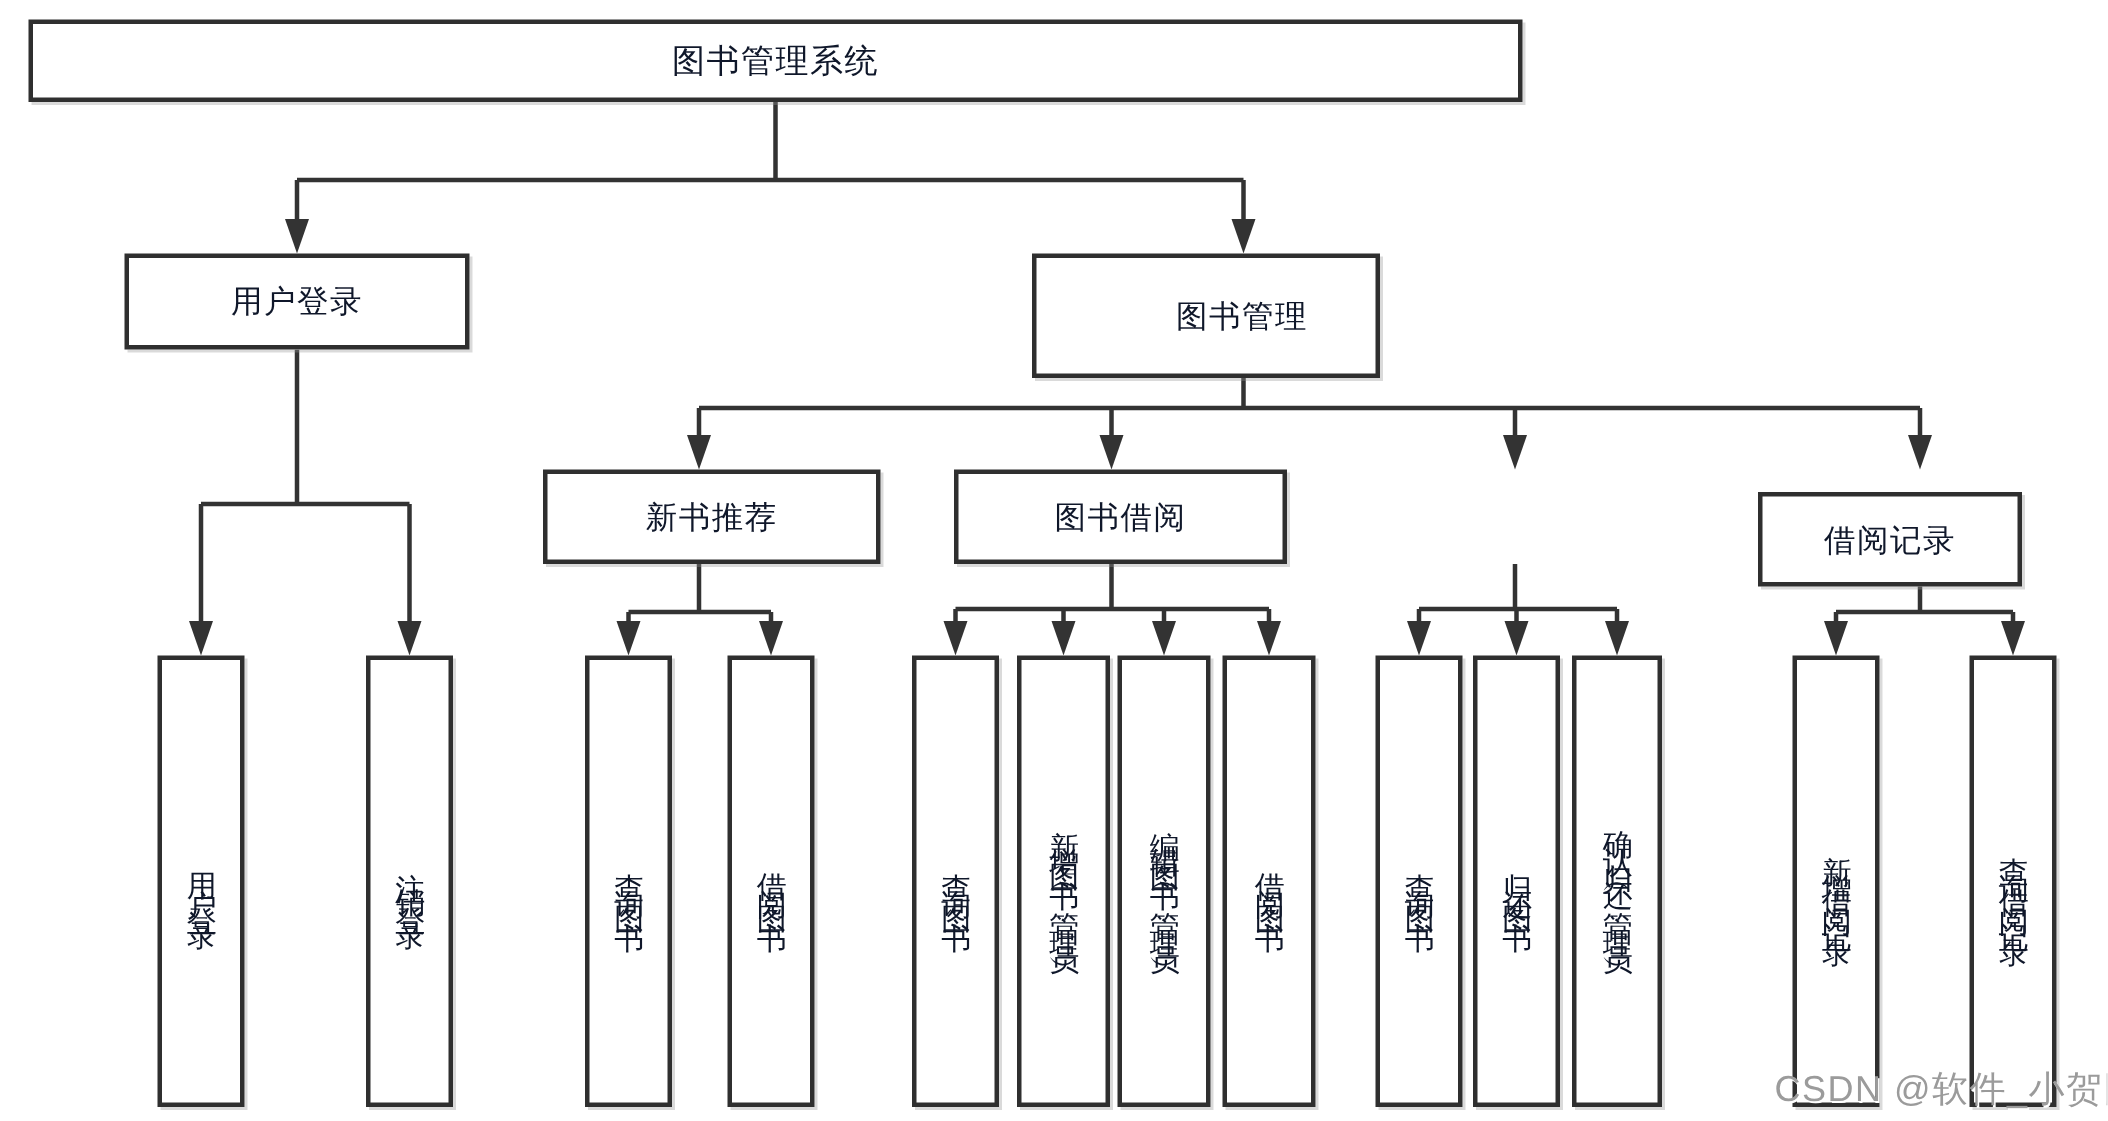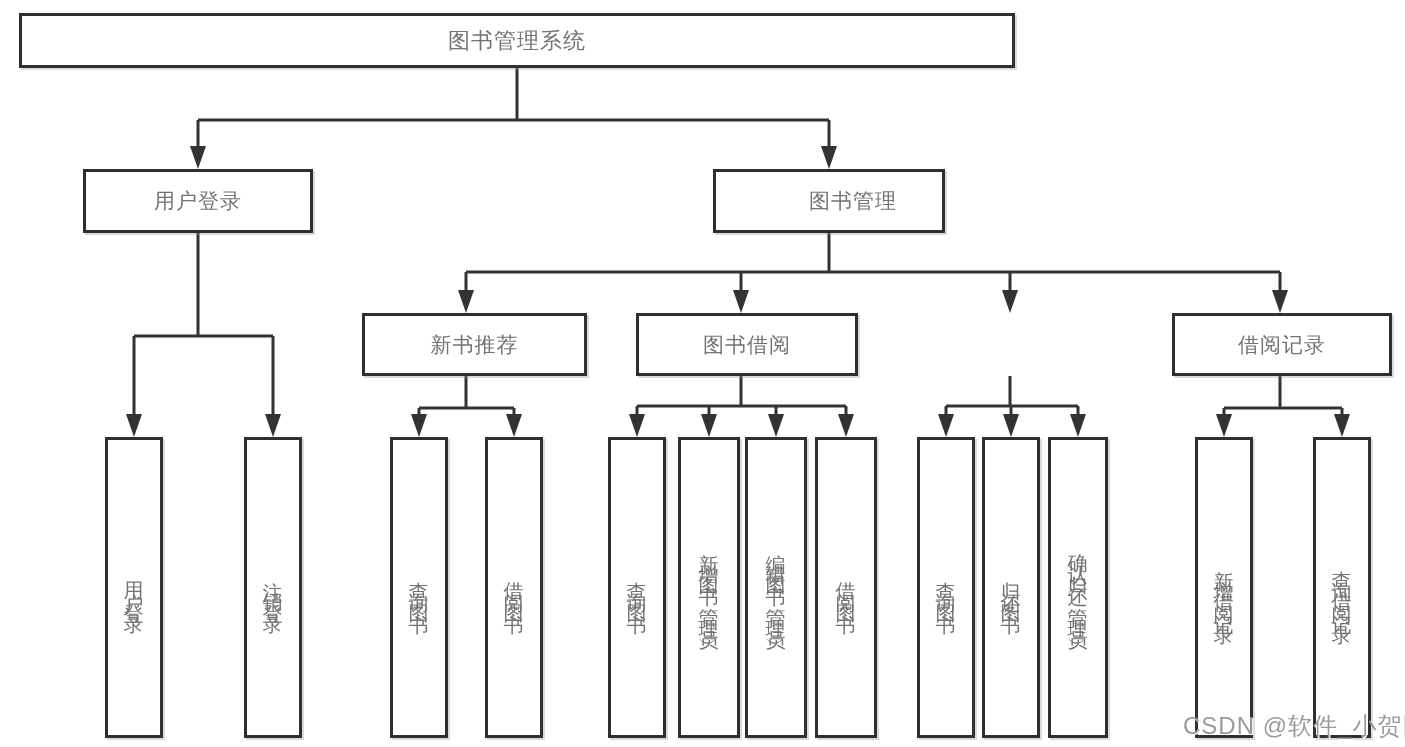--- a/index.html
+++ b/index.html
@@ -19,21 +19,21 @@
   }
   .node {
     position: absolute;
     box-sizing: border-box;
     background: #ffffff;
     border: 3px solid #2f2f2f;
     box-shadow: 2px 2px 0 rgba(150,150,150,0.35);
     display: flex;
     align-items: center;
     justify-content: center;
-    color: #737373;
+    color: #0f172a;
     z-index: 2;
   }
   .h-node { font-size: 21px; letter-spacing: 1px; white-space: nowrap; }
   .root-node { font-size: 22px; }
   .v-node {
     writing-mode: vertical-rl;
     text-orientation: mixed;
     font-size: 20px;
     letter-spacing: 11px;
     line-height: 1;
@@ -84,25 +84,25 @@
       <polygon points="1003,414 1019,414 1011,437"></polygon>
       <polygon points="1070,414 1086,414 1078,437"></polygon>
       <polygon points="1216,414 1232,414 1224,437"></polygon>
       <polygon points="1334,414 1350,414 1342,437"></polygon>
     </g>
   </svg>
 
   <div class="node h-node root-node" style="left:19px; top:13px; width:996px; height:55px;">图书管理系统</div>
 
   <div class="node h-node" style="left:83px; top:169px; width:230px; height:64px;">用户登录</div>
-  <div class="node h-node" style="left:713px; top:169px; width:232px; height:64px;padding-left:48px;">图书管理</div>
+  <div class="node h-node" style="left:688px; top:169px; width:232px; height:83px;padding-left:48px;">图书管理</div>
 
   <div class="node h-node" style="left:362px; top:313px; width:225px; height:63px;">新书推荐</div>
   <div class="node h-node" style="left:636px; top:313px; width:222px; height:63px;">图书借阅</div>
-  <div class="node h-node" style="left:1172px; top:313px; width:220px; height:63px;">借阅记录</div>
+  <div class="node h-node" style="left:1172px; top:328px; width:176px; height:63px;">借阅记录</div>
 
   <div class="node v-node leaf" style="left:105px; width:58px;">用户登录</div>
   <div class="node v-node leaf" style="left:244px; width:58px;">注销登录</div>
 
   <div class="node v-node leaf" style="left:390px; width:58px;">查询图书</div>
   <div class="node v-node leaf" style="left:485px; width:58px;">借阅图书</div>
 
   <div class="node v-node leaf" style="left:608px; width:58px;">查询图书</div>
   <div class="node v-node leaf" style="left:678px; width:62px;">新增图书（管理员）</div>
   <div class="node v-node leaf" style="left:745px; width:62px;">编辑图书（管理员）</div>

